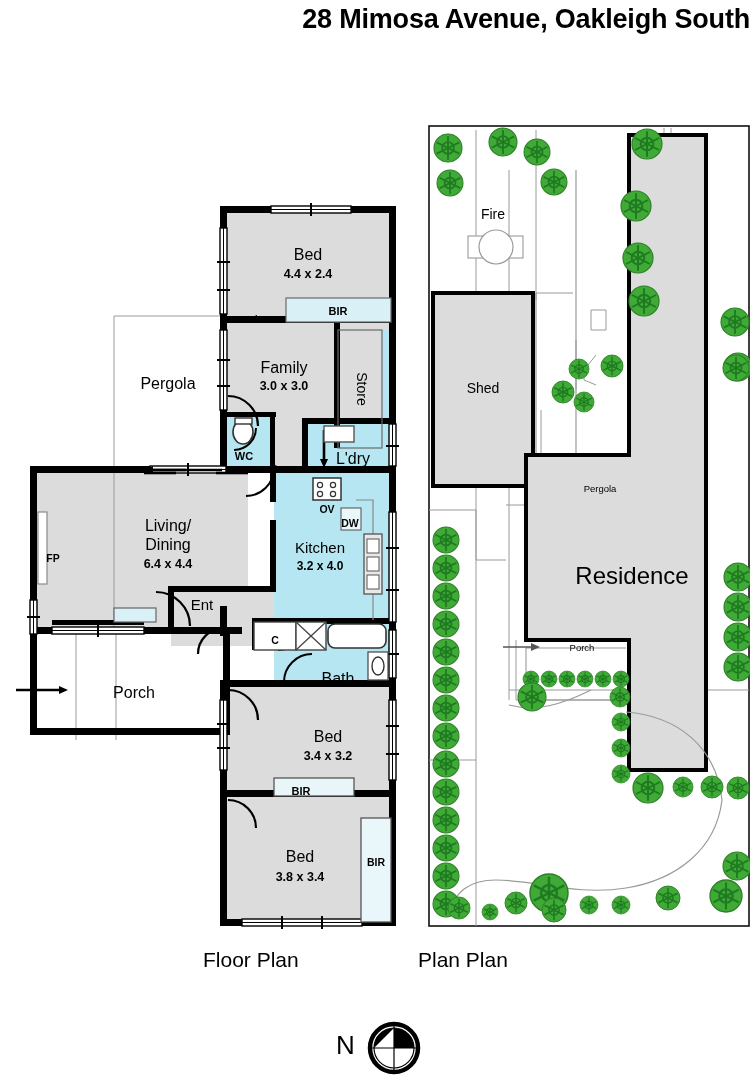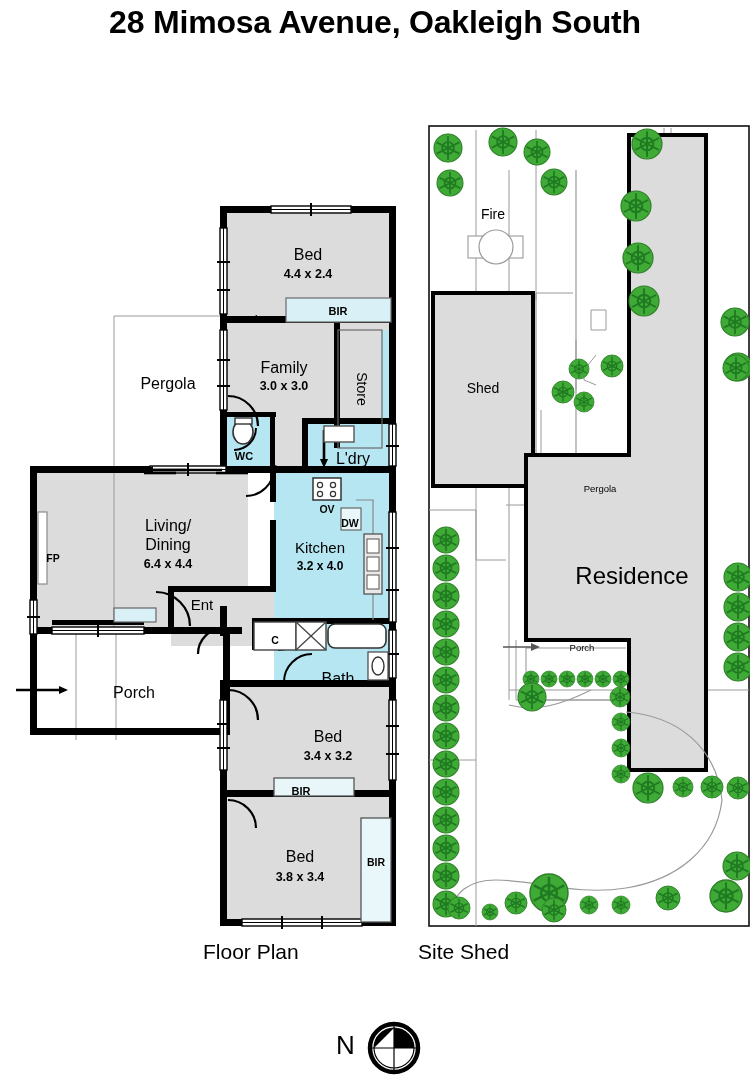--- a/index.html
+++ b/index.html
@@ -1,20 +1,20 @@
 <!DOCTYPE html>
 <html><head>
 <meta charset="utf-8">
 <style>
   html,body{margin:0;padding:0;background:#ffffff;}
   body{width:750px;height:1088px;position:relative;
        font-family:"Liberation Sans",sans-serif;color:#000;overflow:hidden;}
-  #title{position:absolute;left:0;top:4px;width:750px;text-align:center;
-         font-size:32px;font-weight:bold;letter-spacing:-0.2px;}
-  .plan-caption{position:absolute;font-size:21px;}
+  #title{position:absolute;left:0;top:4px;width:750px;text-align:right;
+         font-size:27px;font-weight:bold;letter-spacing:-0.2px;}
+  .plan-caption{position:absolute;font-size:21px;margin-top:8px;}
   #floor-caption{left:203px;top:940px;}
   #site-caption{left:418px;top:940px;}
   #compass-wrap{position:absolute;left:336px;top:1016px;width:90px;height:60px;}
   #compass-n{position:absolute;left:0px;top:14px;font-size:26px;}
   svg{display:block;}
   .svg-layer{position:absolute;left:16px;top:0;}
 </style>
 </head>
 <body>
 
@@ -458,21 +458,21 @@
     <text x="477" y="219" font-size="14" text-anchor="middle">Fire</text>
     <text x="467" y="393" font-size="14" text-anchor="middle">Shed</text>
     <text x="584" y="492" font-size="9.5" text-anchor="middle">Pergola</text>
     <text x="616" y="584" font-size="24" text-anchor="middle">Residence</text>
     <text x="566" y="651" font-size="9.5" text-anchor="middle">Porch</text>
   </g>
 </svg>
 </div>
 
 <div class="plan-caption" id="floor-caption">Floor Plan</div>
-<div class="plan-caption" id="site-caption">Site Shed</div>
+<div class="plan-caption" id="site-caption">Plan Plan</div>
 
 <div id="compass-wrap">
   <div id="compass-n">N</div>
   <svg width="60" height="60" viewBox="0 0 60 60" style="position:absolute;left:28px;top:2px;">
     <circle cx="30" cy="30" r="24" fill="#fff" stroke="#000" stroke-width="4.5"></circle>
     <circle cx="30" cy="30" r="20" fill="#fff" stroke="#000" stroke-width="1.2"></circle>
     <path d="M30,10 A20,20 0 0 0 10,30 Z" fill="#000"></path>
     <path d="M30,30 L50,30 A20,20 0 0 0 30,10 Z" fill="#000"></path>
     <line x1="30" y1="8" x2="30" y2="52" stroke="#000" stroke-width="1.2"></line>
     <line x1="8" y1="30" x2="52" y2="30" stroke="#000" stroke-width="1.2"></line>

